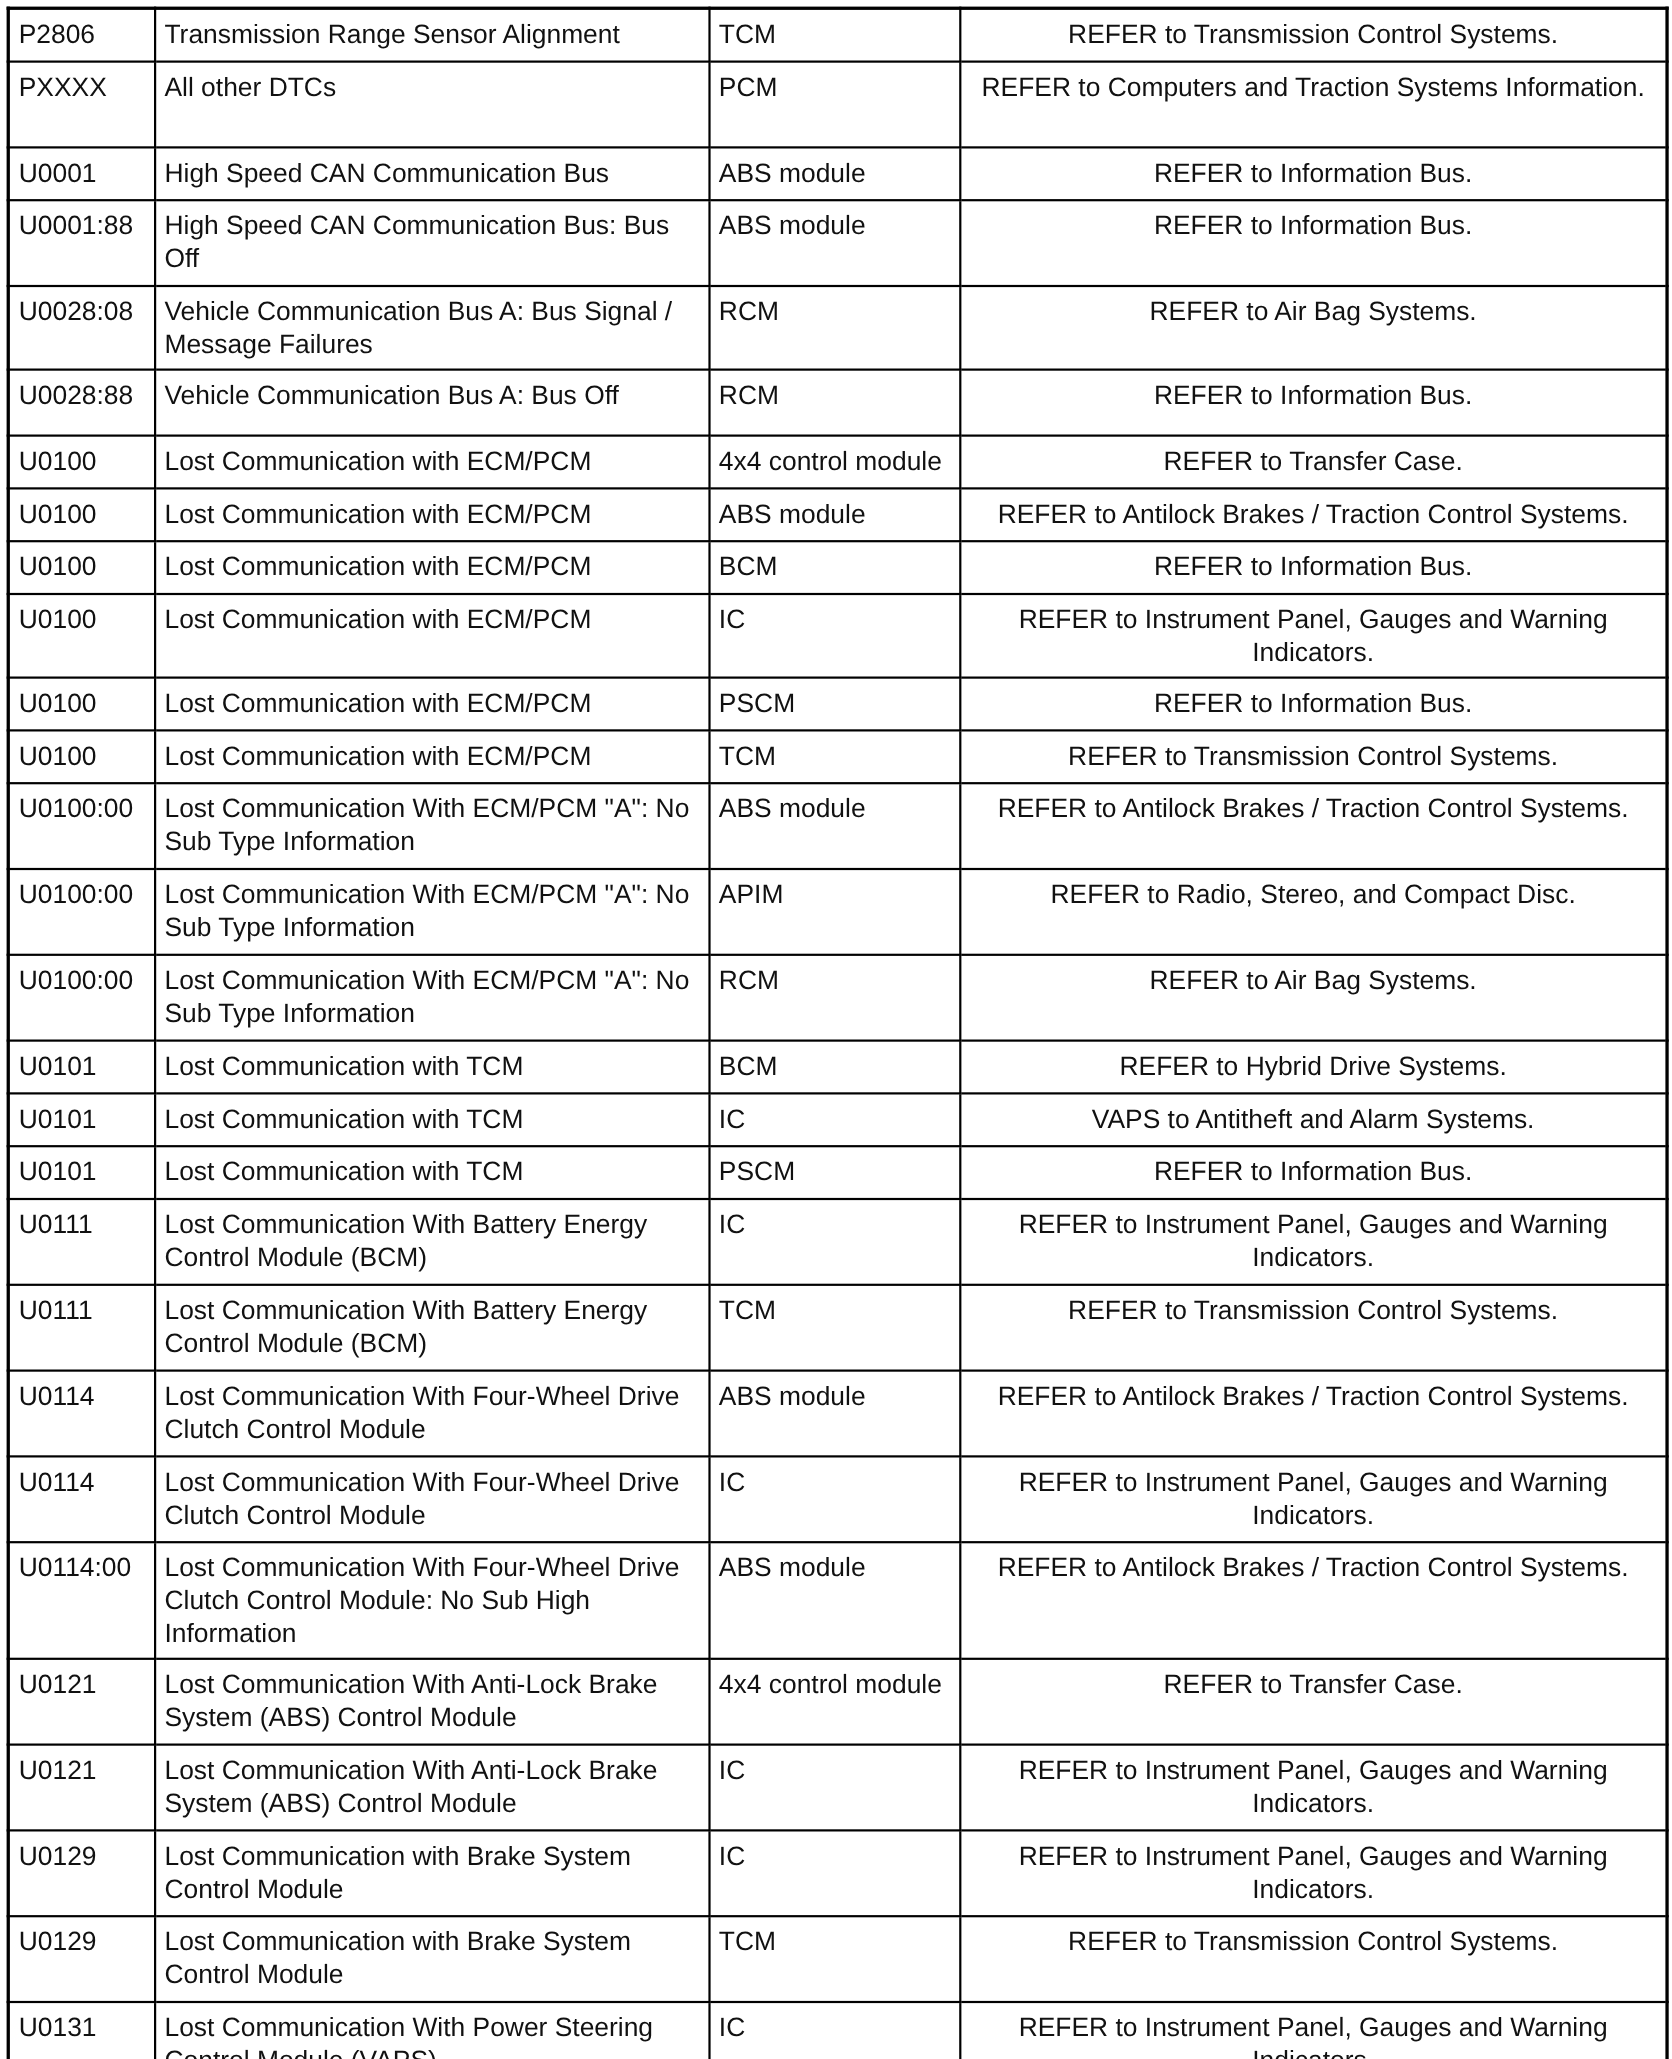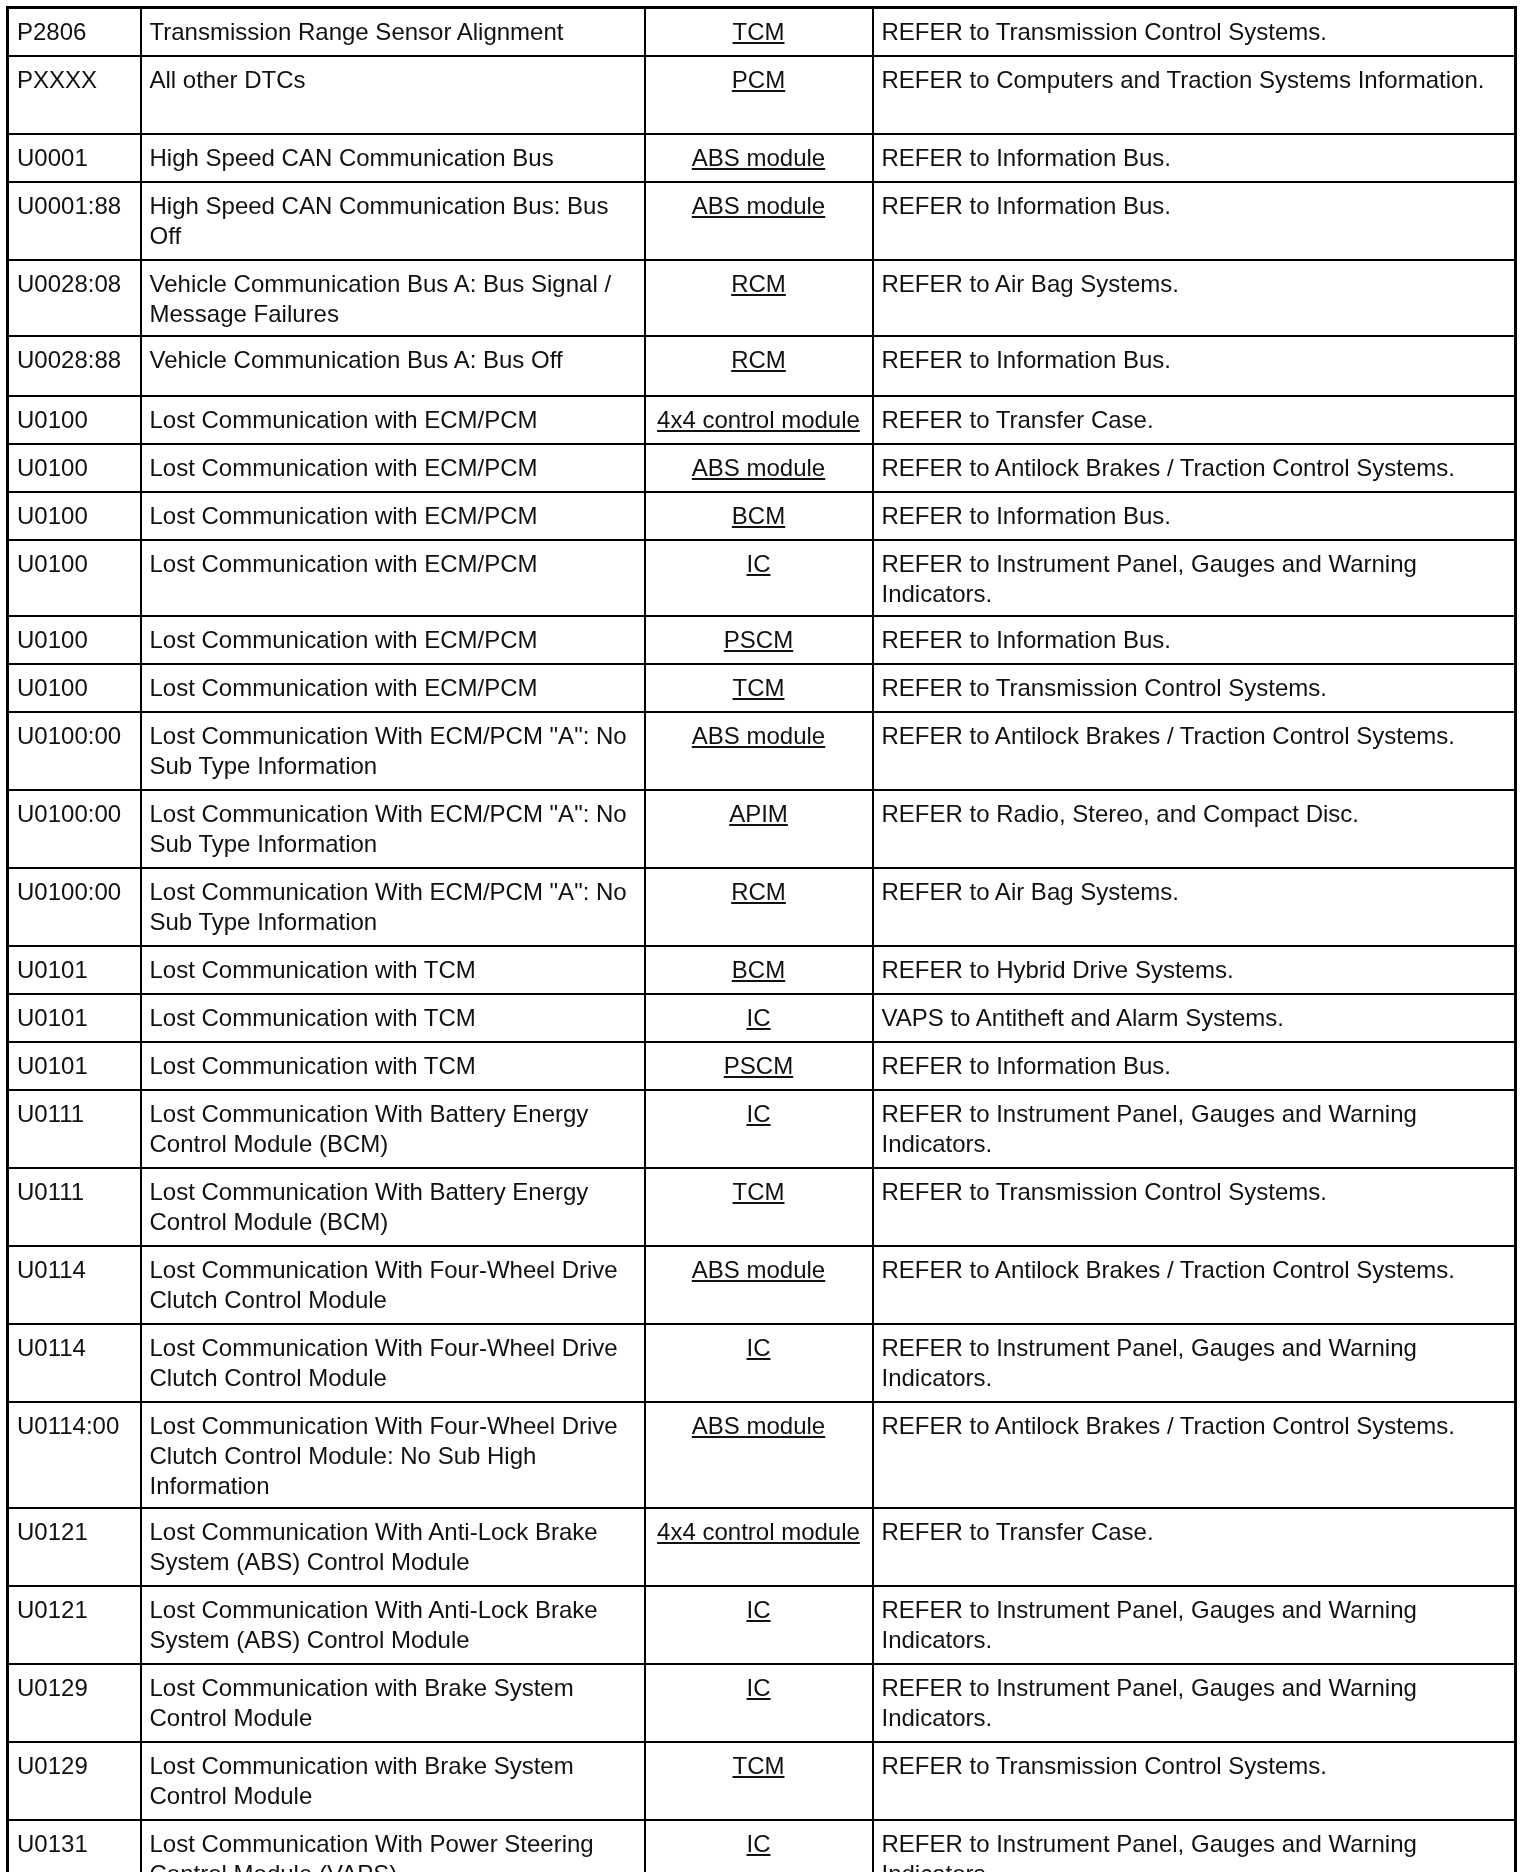--- a/index.html
+++ b/index.html
@@ -15,22 +15,22 @@
     border: 3px solid #000000;
   }
   table.dtc td {
     border: 2px solid #000000;
     vertical-align: top;
     padding: 8px 8px 6px 8px;
     line-height: 30px;
     overflow: hidden;
   }
   td.code { text-align: left; padding-left: 2px; padding-right: 2px; }
-  td.module { text-align: center; padding-left: 2px; padding-right: 2px; white-space: nowrap; text-decoration: underline; }
-  td.action { padding-left: 8px; }
+  td.module { text-align: left; padding-left: 2px; padding-right: 2px; white-space: nowrap; }
+  td.action { padding-left: 8px; text-align: center; }
   col.c1 { width: 133px; }
   col.c2 { width: 504px; }
   col.c3 { width: 228px; }
   col.c4 { width: 643px; }
 </style>
 </head>
 <body>
 
 <div class="page">
   <table class="dtc">

